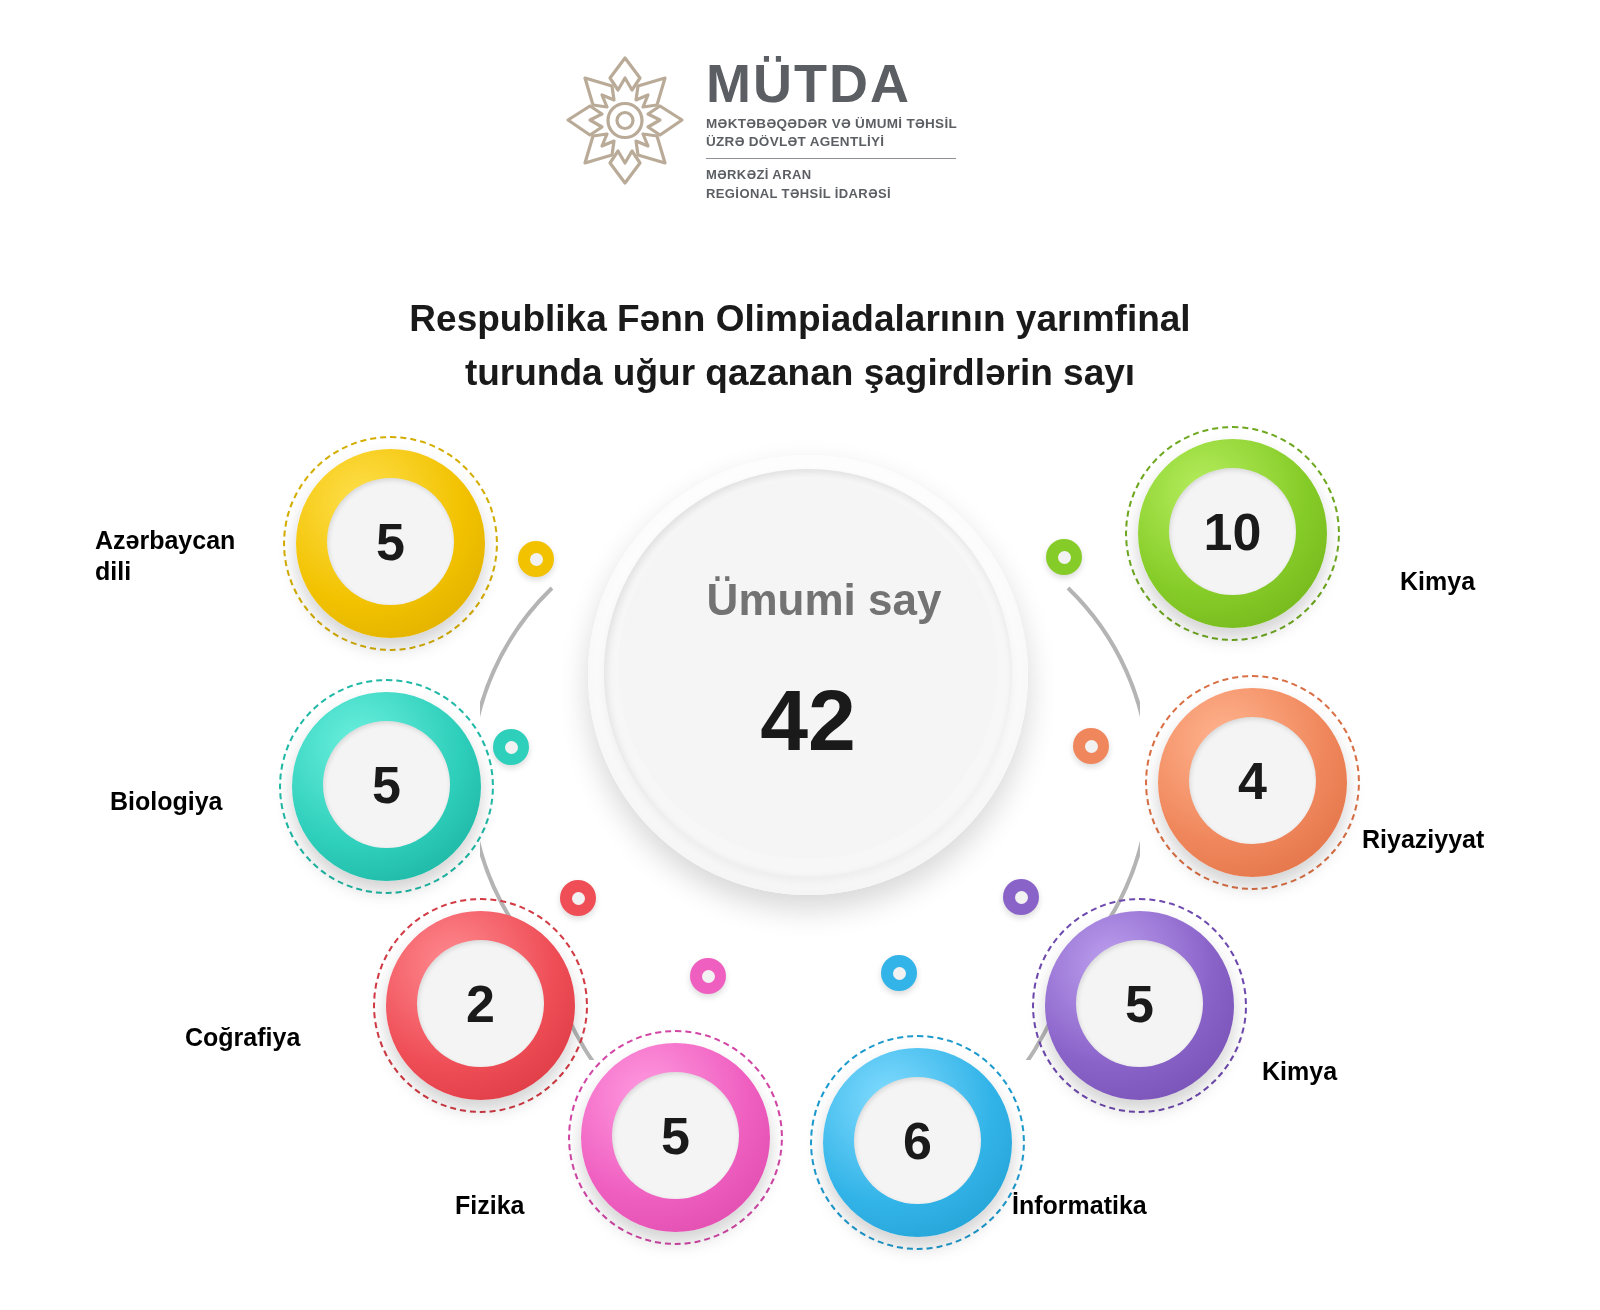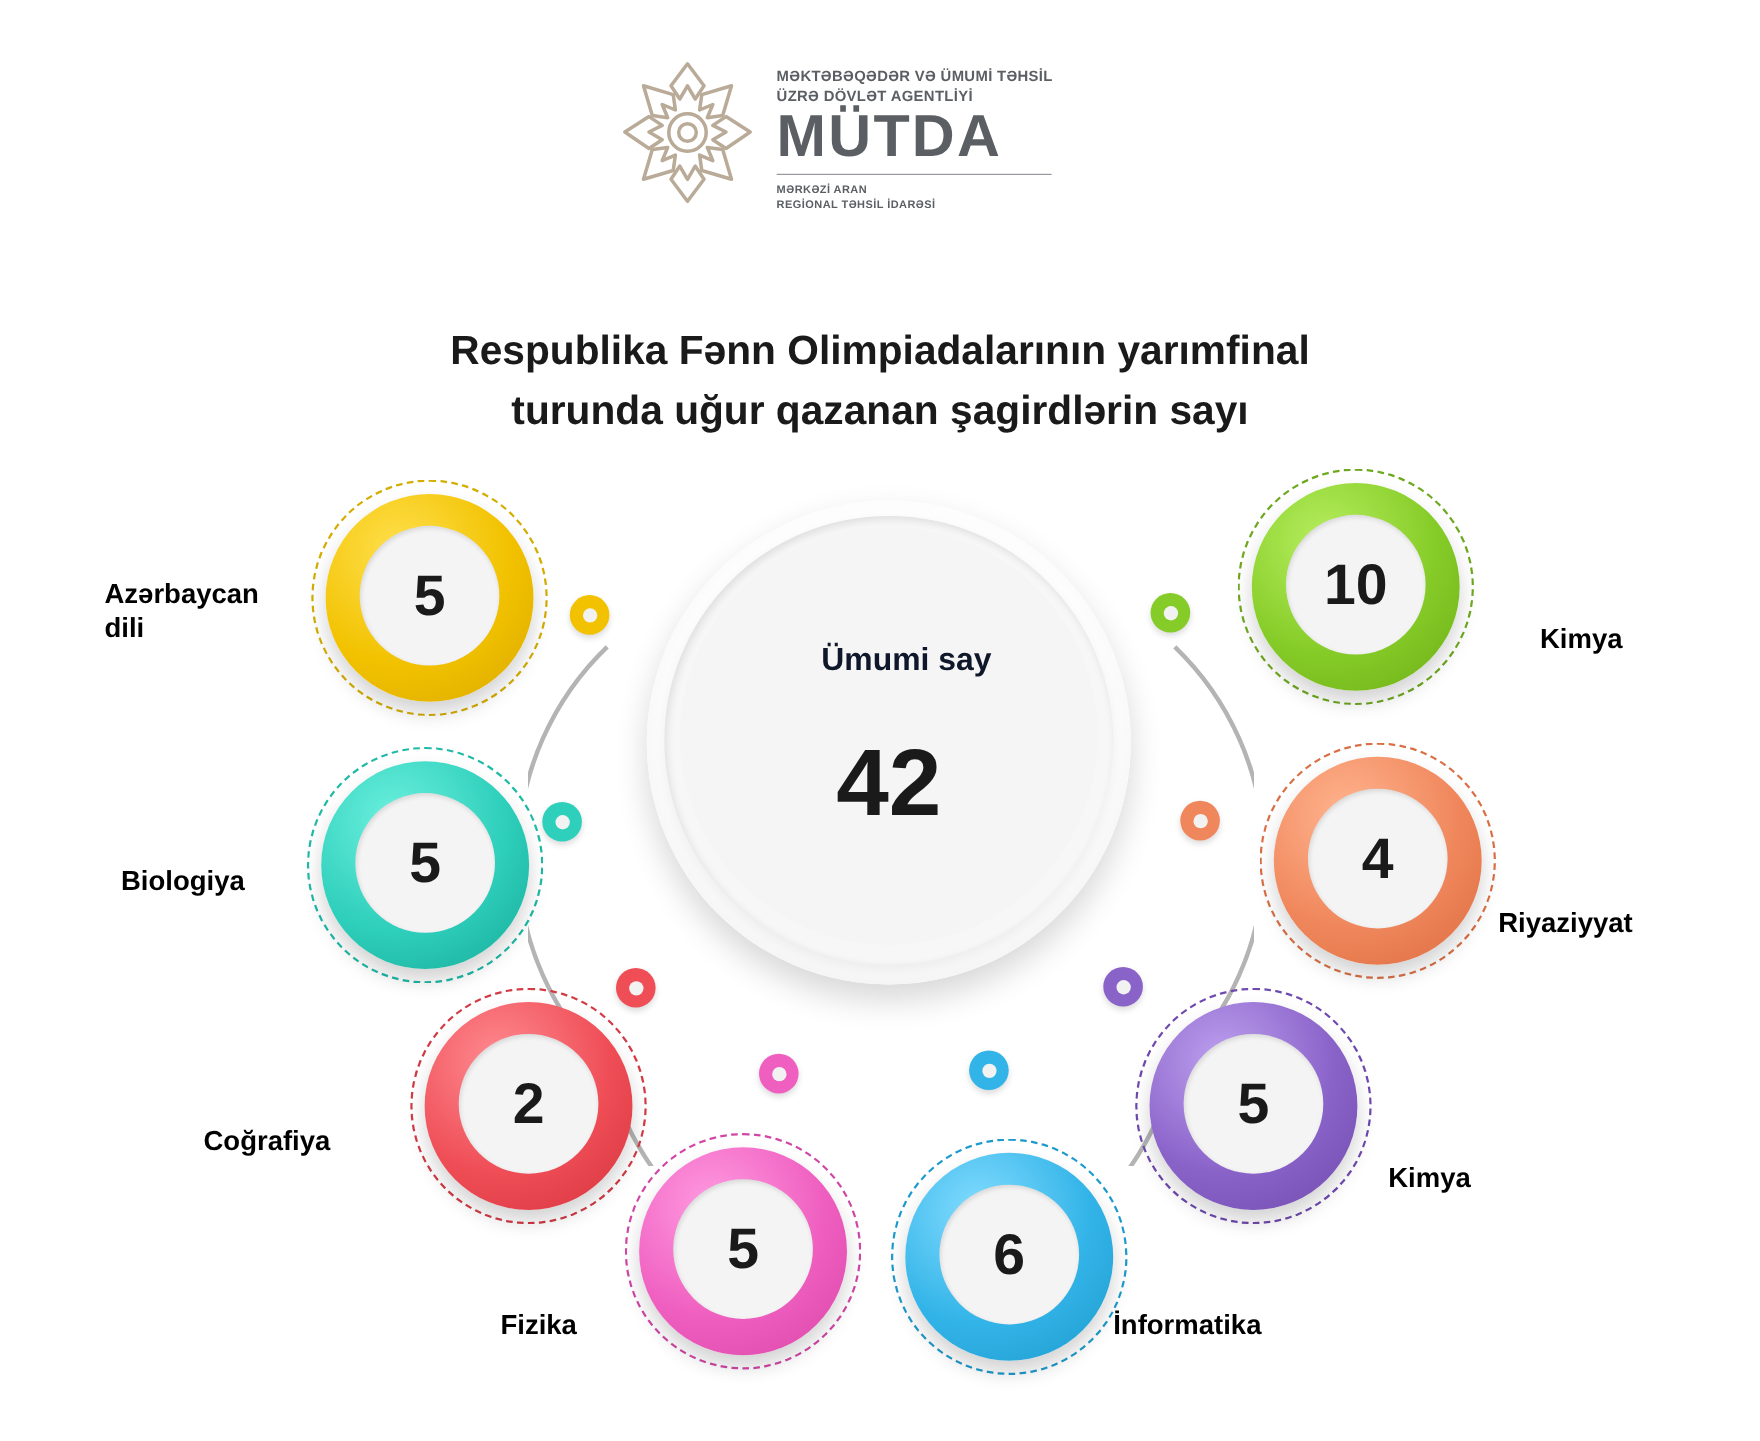--- a/index.html
+++ b/index.html
@@ -50,21 +50,21 @@
     line-height: 1.35;
     margin-top: 5px;
     white-space: pre-line;
   }
   #logo-rule {
     border-bottom: 1.5px solid #8d9095;
     margin: 7px 0 7px 0;
     width: 250px;
   }
   #logo-sub2 {
-    font-size: 10px;
+    font-size: 13px;
     font-weight: bold;
     color: #5b5f63;
     letter-spacing: 0.4px;
     line-height: 1.4;
     white-space: pre-line;
   }
 
   
   #chart-title {
     position: absolute;
@@ -111,23 +111,23 @@
     width: 380px;
     height: 380px;
     border-radius: 50%;
     background: #f5f5f5;
     display: flex;
     flex-direction: column;
     align-items: center;
     justify-content: center;
   }
   #hub-label {
-    font-size: 29px;
-    font-weight: bold;
-    color: #0f172a;
+    font-size: 44px;
+    font-weight: bold;
+    color: #737373;
     margin-bottom: 52px;
     margin-left: 32px;
   }
   #hub-value {
     font-size: 86px;
     font-weight: bold;
     color: #1a1a1a;
     line-height: 1;
   }
 
@@ -222,23 +222,23 @@
         <path d="M25 30 L52 38 L54 52 L42 47 L47 59 L33 57 Z"></path>
         <path d="M105 30 L78 38 L76 52 L88 47 L83 59 L97 57 Z"></path>
         <path d="M25 115 L52 107 L54 93 L42 98 L47 86 L33 88 Z"></path>
         <path d="M105 115 L78 107 L76 93 L88 98 L83 86 L97 88 Z"></path>
         <circle cx="65" cy="72.5" r="17"></circle>
         <circle cx="65" cy="72.5" r="8"></circle>
       </g>
     </svg>
   </div>
   <div id="logo-text-block">
+    <div id="logo-wordmark">MÜTDA</div>
     <div id="logo-sub1">MƏKTƏBƏQƏDƏR VƏ ÜMUMİ TƏHSİL
 ÜZRƏ DÖVLƏT AGENTLİYİ</div>
-    <div id="logo-wordmark">MÜTDA</div>
     <div id="logo-rule"></div>
     <div id="logo-sub2">MƏRKƏZİ ARAN
 REGİONAL TƏHSİL İDARƏSİ</div>
   </div>
 </div>
 
 <div id="chart-title">Respublika Fənn Olimpiadalarının yarımfinal
 turunda uğur qazanan şagirdlərin sayı</div>
 
 <svg id="connector-arc" viewBox="0 0 660 560">

